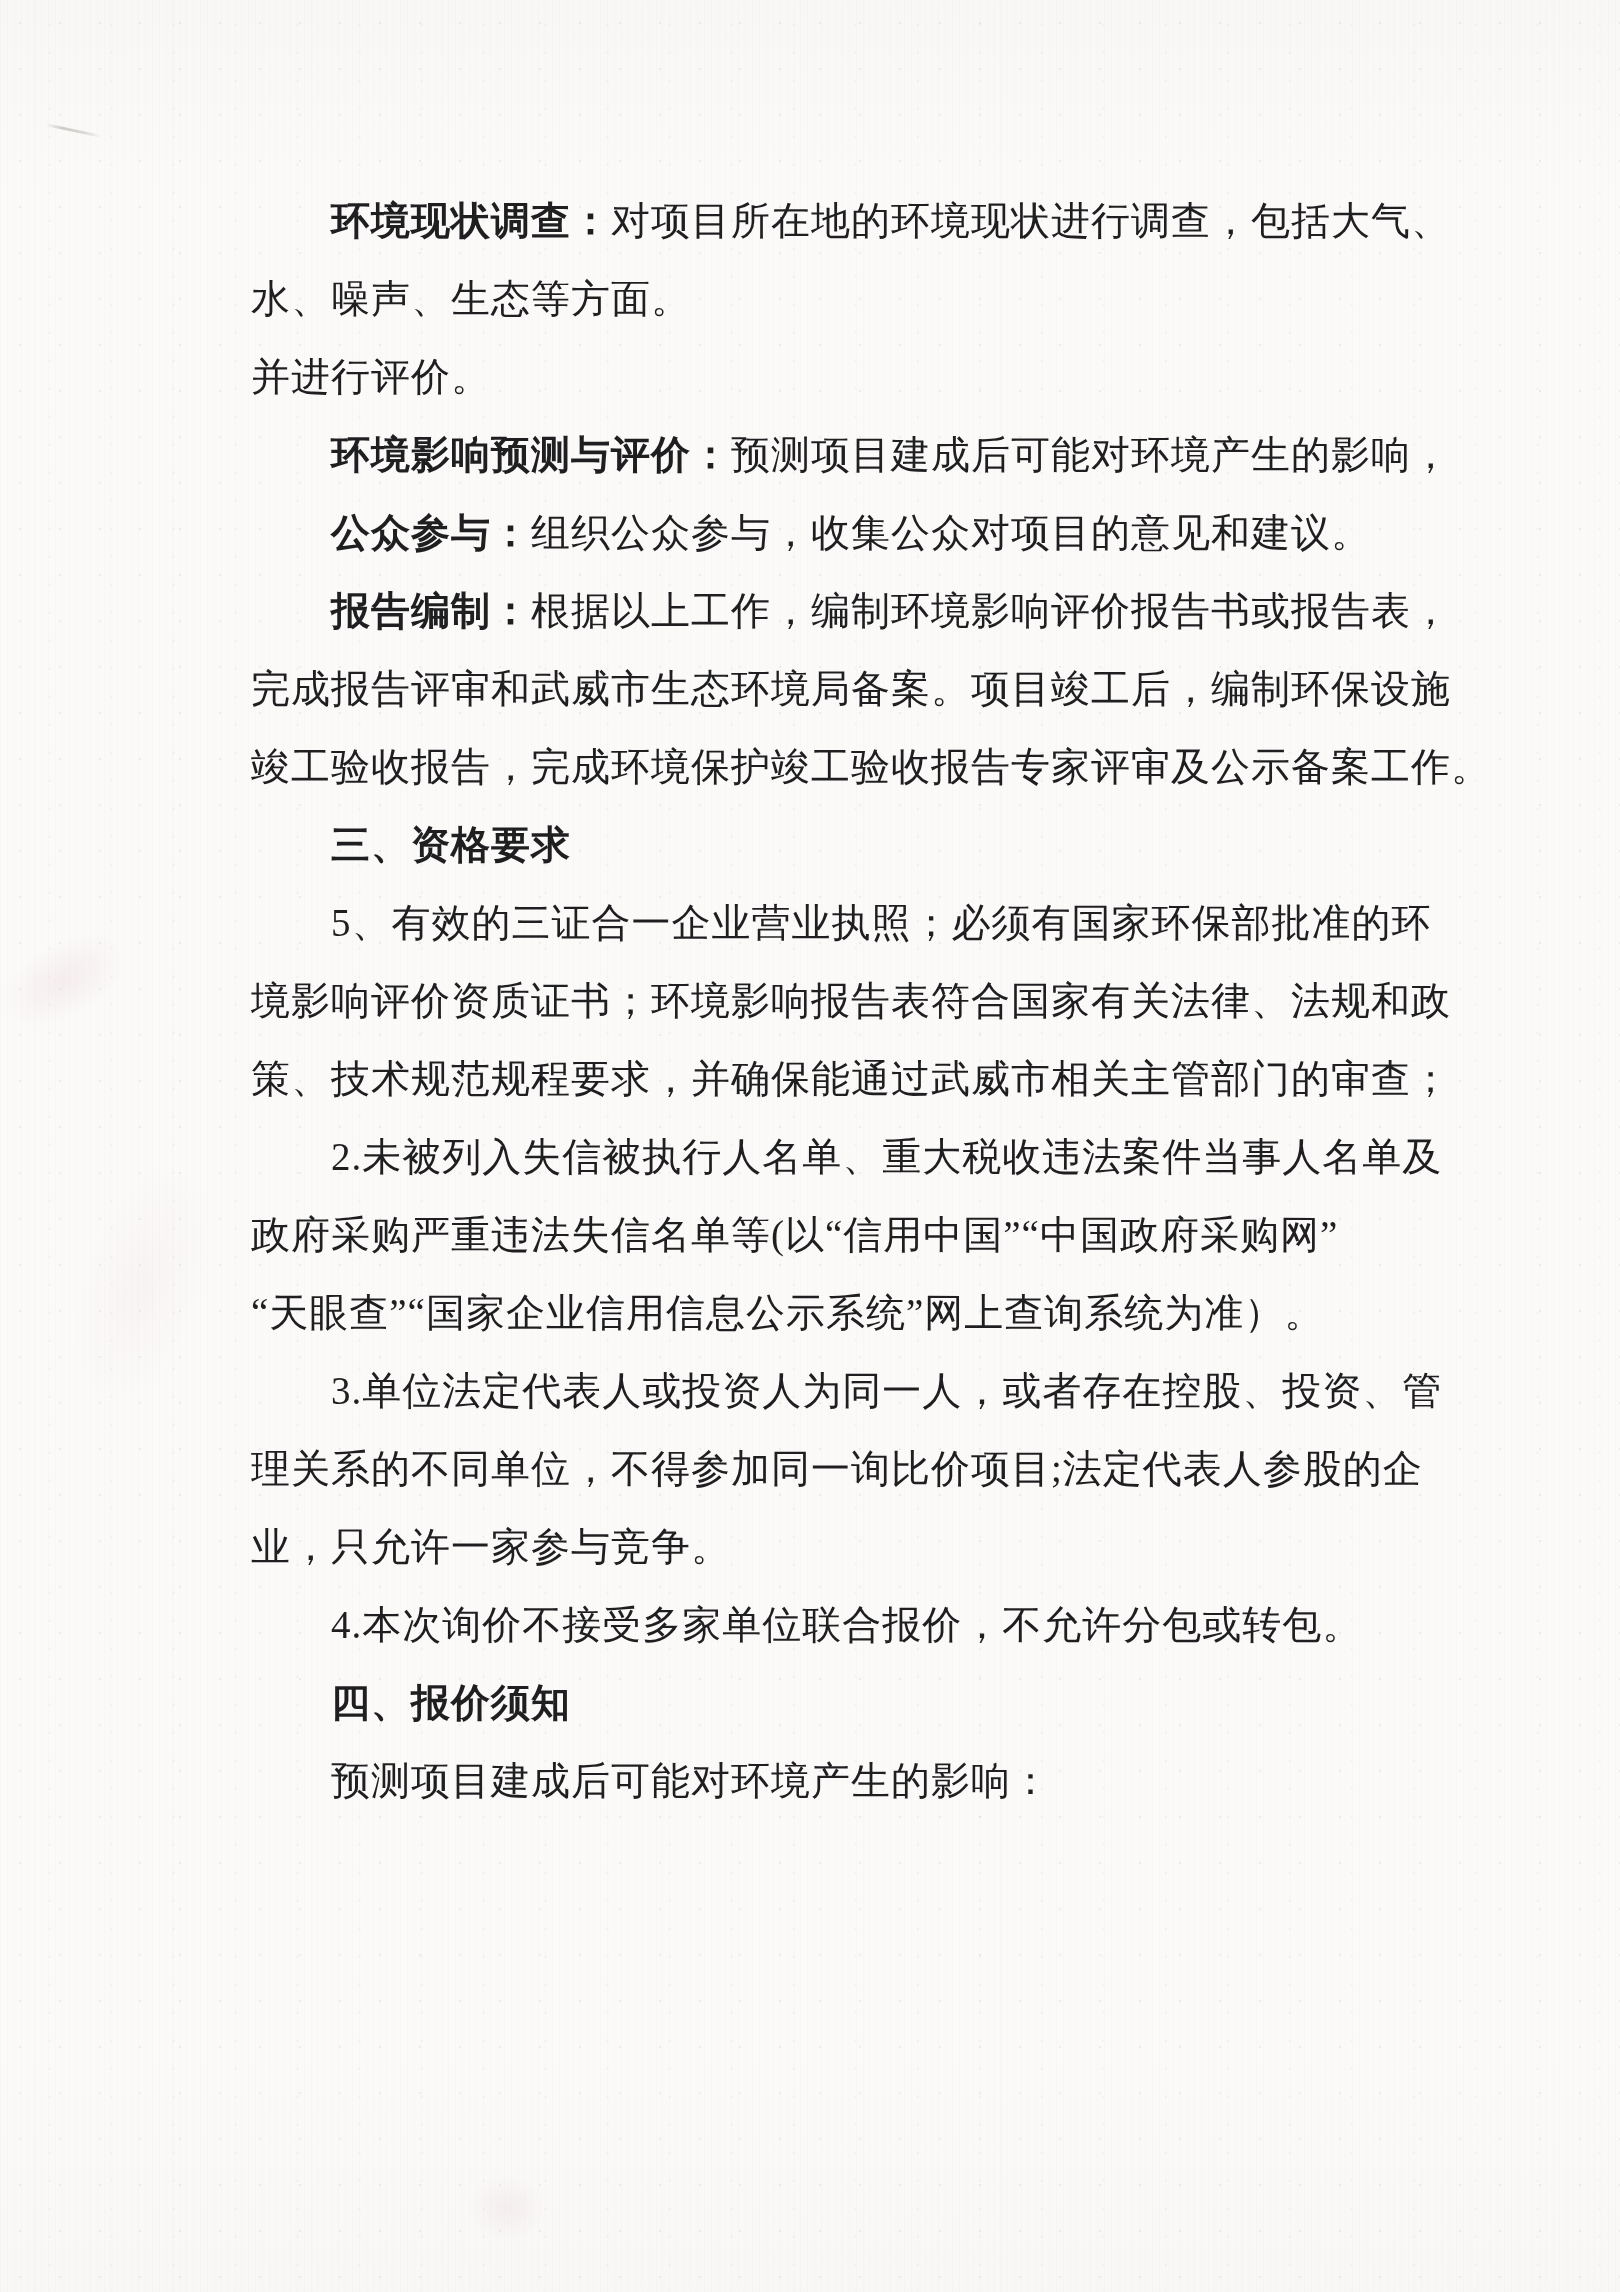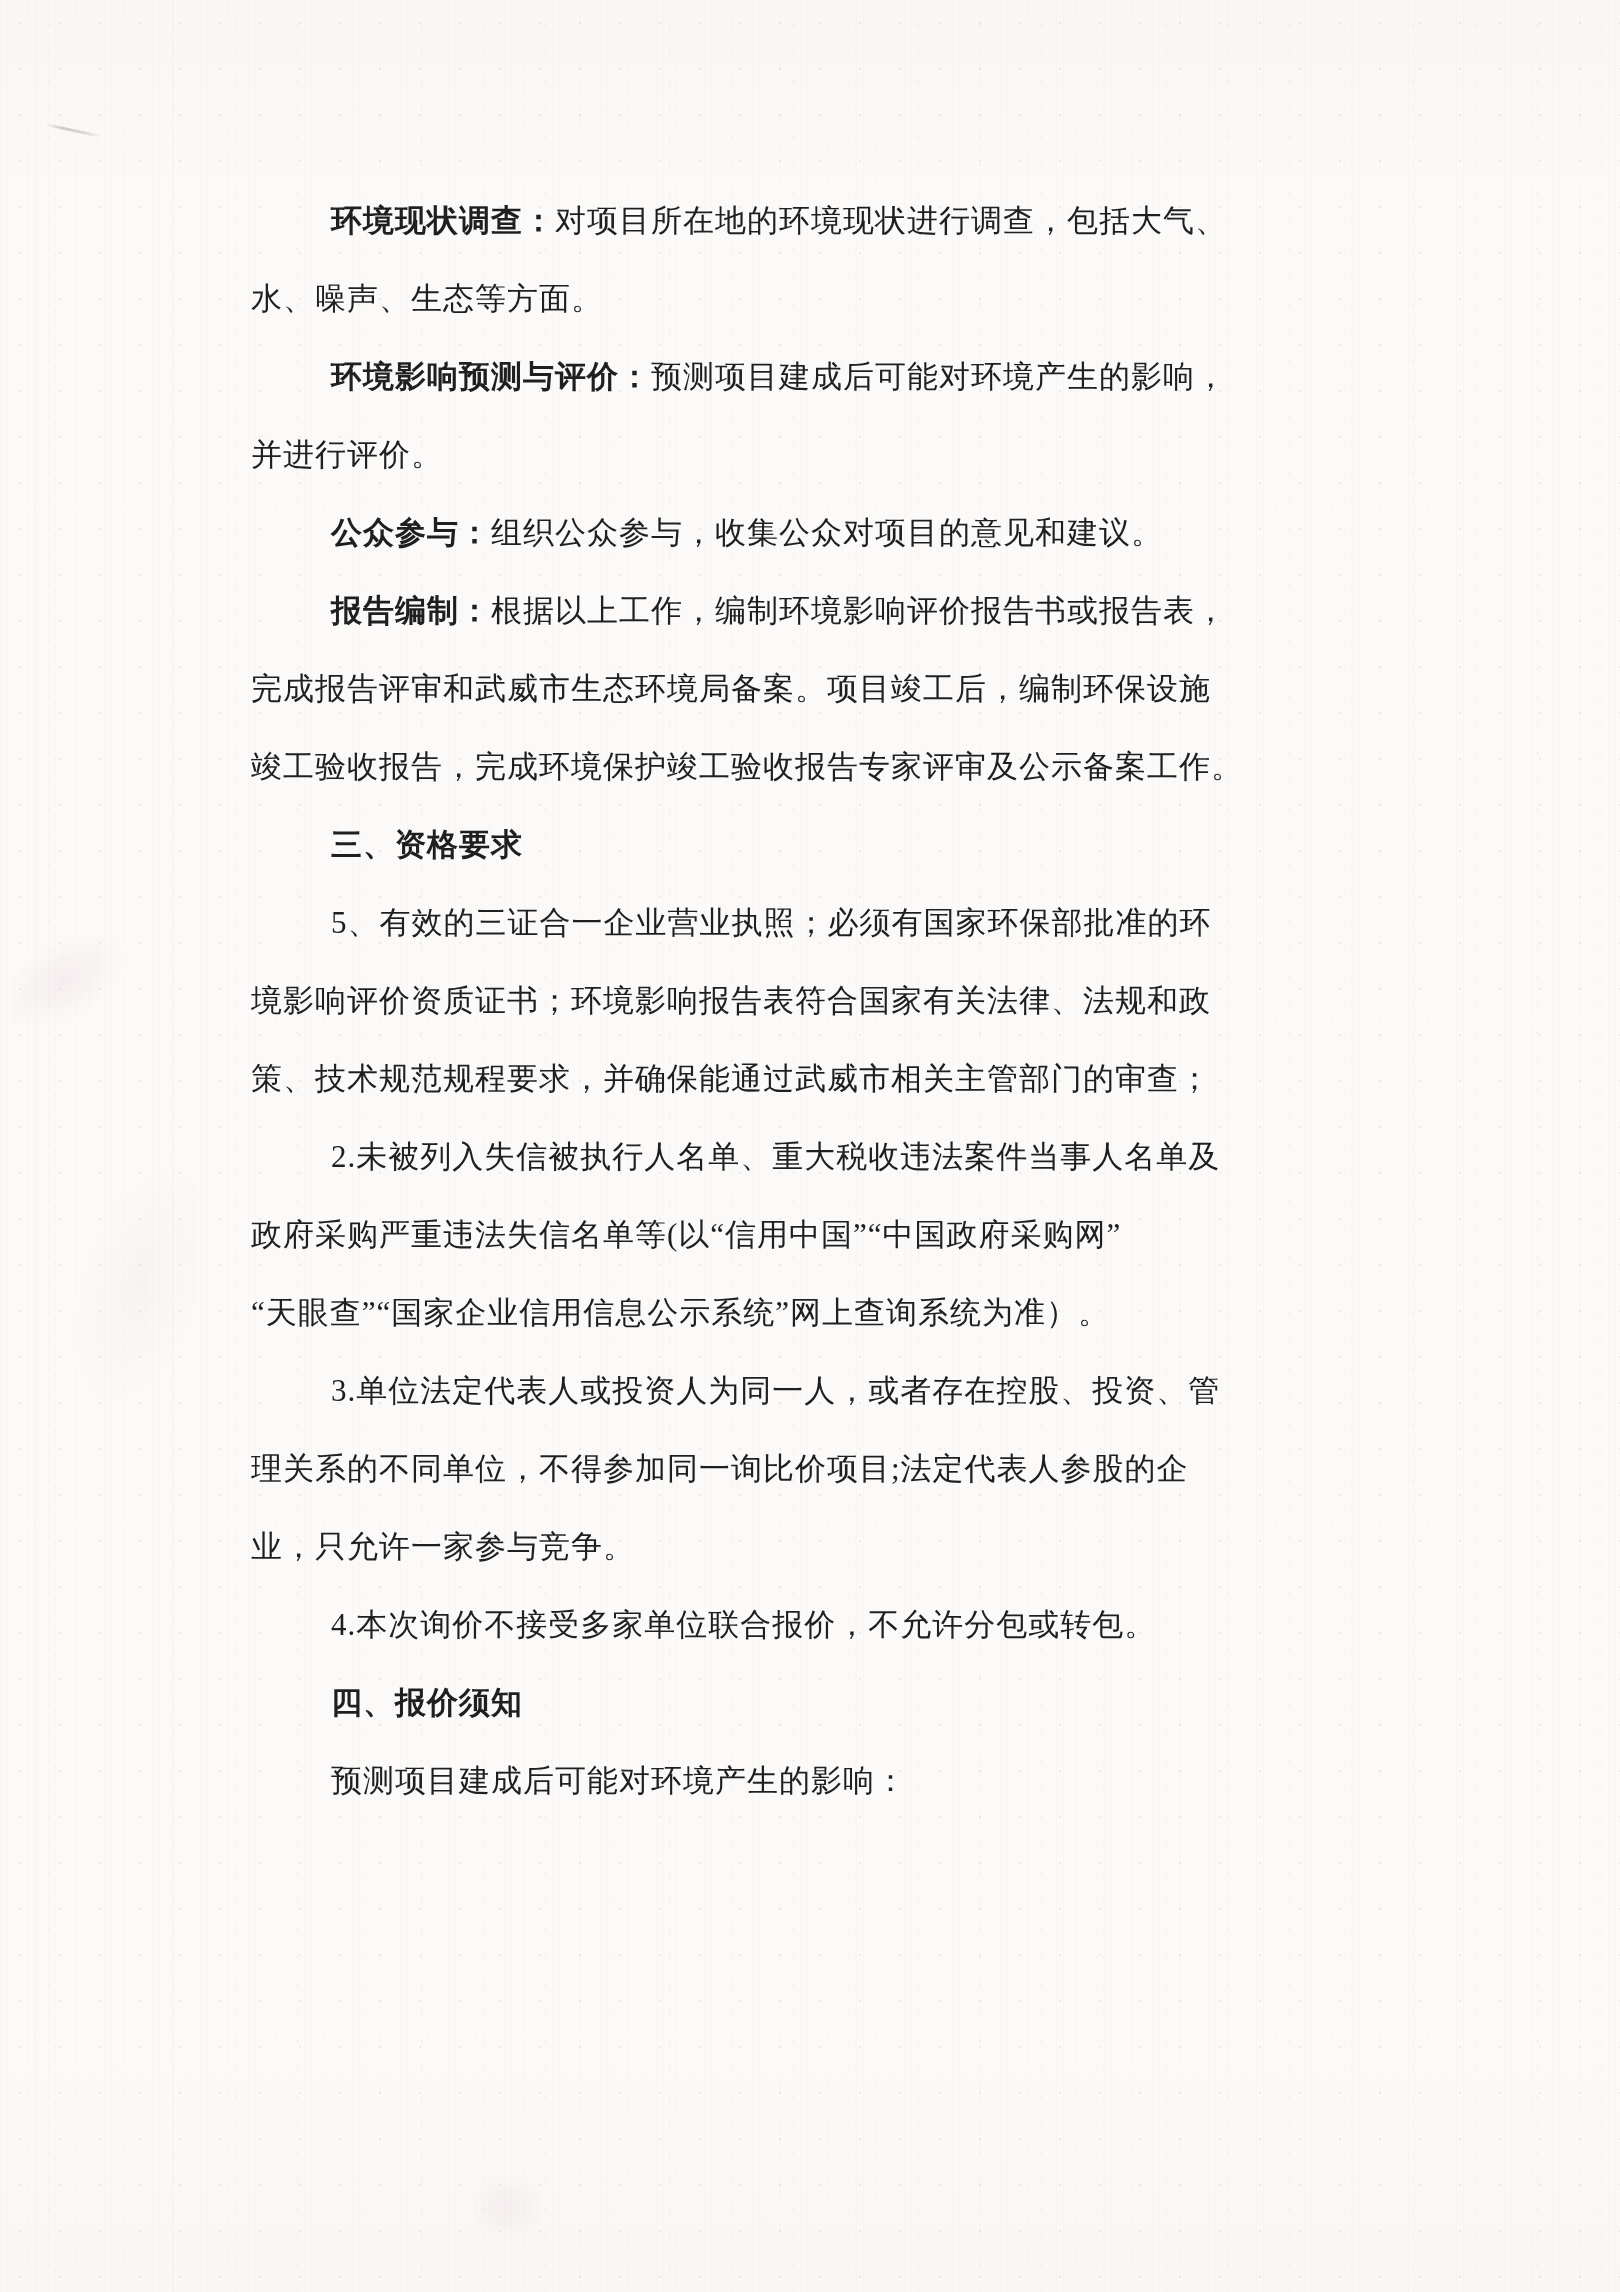--- a/index.html
+++ b/index.html
@@ -31,21 +31,21 @@
     background-size: 40px 46px, 62px 28px, 100% 100%;
     background-position: 0 0, 18.6px 10.8px, 0 0;
     pointer-events: none;
   }
   .lines {
     position: absolute;
     left: 251px;
     top: 182px;
     width: 1264px;
     color: var(--ink, #1f1f22);
-    font-size: 31px;
+    font-size: 39px;
     letter-spacing: 1px;
   }
   .line {
     height: 78px;
     line-height: 78px;
     white-space: nowrap;
   }
   .line.indent {
     padding-left: 80px;
   }
@@ -90,22 +90,22 @@
 
 <div class="page">
   <div class="texture"></div>
   <div class="smudge smudge-pink-1"></div>
   <div class="smudge smudge-pink-2"></div>
   <div class="smudge smudge-pink-3"></div>
   <div class="pencil-mark"></div>
   <div class="lines">
       <div class="line indent"><span class="bold">环境现状调查：</span><span class="">对项目所在地的环境现状进行调查，包括大气、</span></div>
       <div class="line"><span class="">水、噪声、生态等方面。</span></div>
+      <div class="line"><span class="">并进行评价。</span></div>
       <div class="line indent"><span class="bold">环境影响预测与评价：</span><span class="">预测项目建成后可能对环境产生的影响，</span></div>
-      <div class="line"><span class="">并进行评价。</span></div>
       <div class="line indent"><span class="bold">公众参与：</span><span class="">组织公众参与，收集公众对项目的意见和建议。</span></div>
       <div class="line indent"><span class="bold">报告编制：</span><span class="">根据以上工作，编制环境影响评价报告书或报告表，</span></div>
       <div class="line"><span class="">完成报告评审和武威市生态环境局备案。项目竣工后，编制环保设施</span></div>
       <div class="line"><span class="">竣工验收报告，完成环境保护竣工验收报告专家评审及公示备案工作。</span></div>
       <div class="line indent"><span class="bold">三、资格要求</span></div>
       <div class="line indent"><span class="">5、有效的三证合一企业营业执照；必须有国家环保部批准的环</span></div>
       <div class="line"><span class="">境影响评价资质证书；环境影响报告表符合国家有关法律、法规和政</span></div>
       <div class="line"><span class="">策、技术规范规程要求，并确保能通过武威市相关主管部门的审查；</span></div>
       <div class="line indent"><span class="">2.未被列入失信被执行人名单、重大税收违法案件当事人名单及</span></div>
       <div class="line"><span class="">政府采购严重违法失信名单等(以“信用中国”“中国政府采购网”</span></div>

